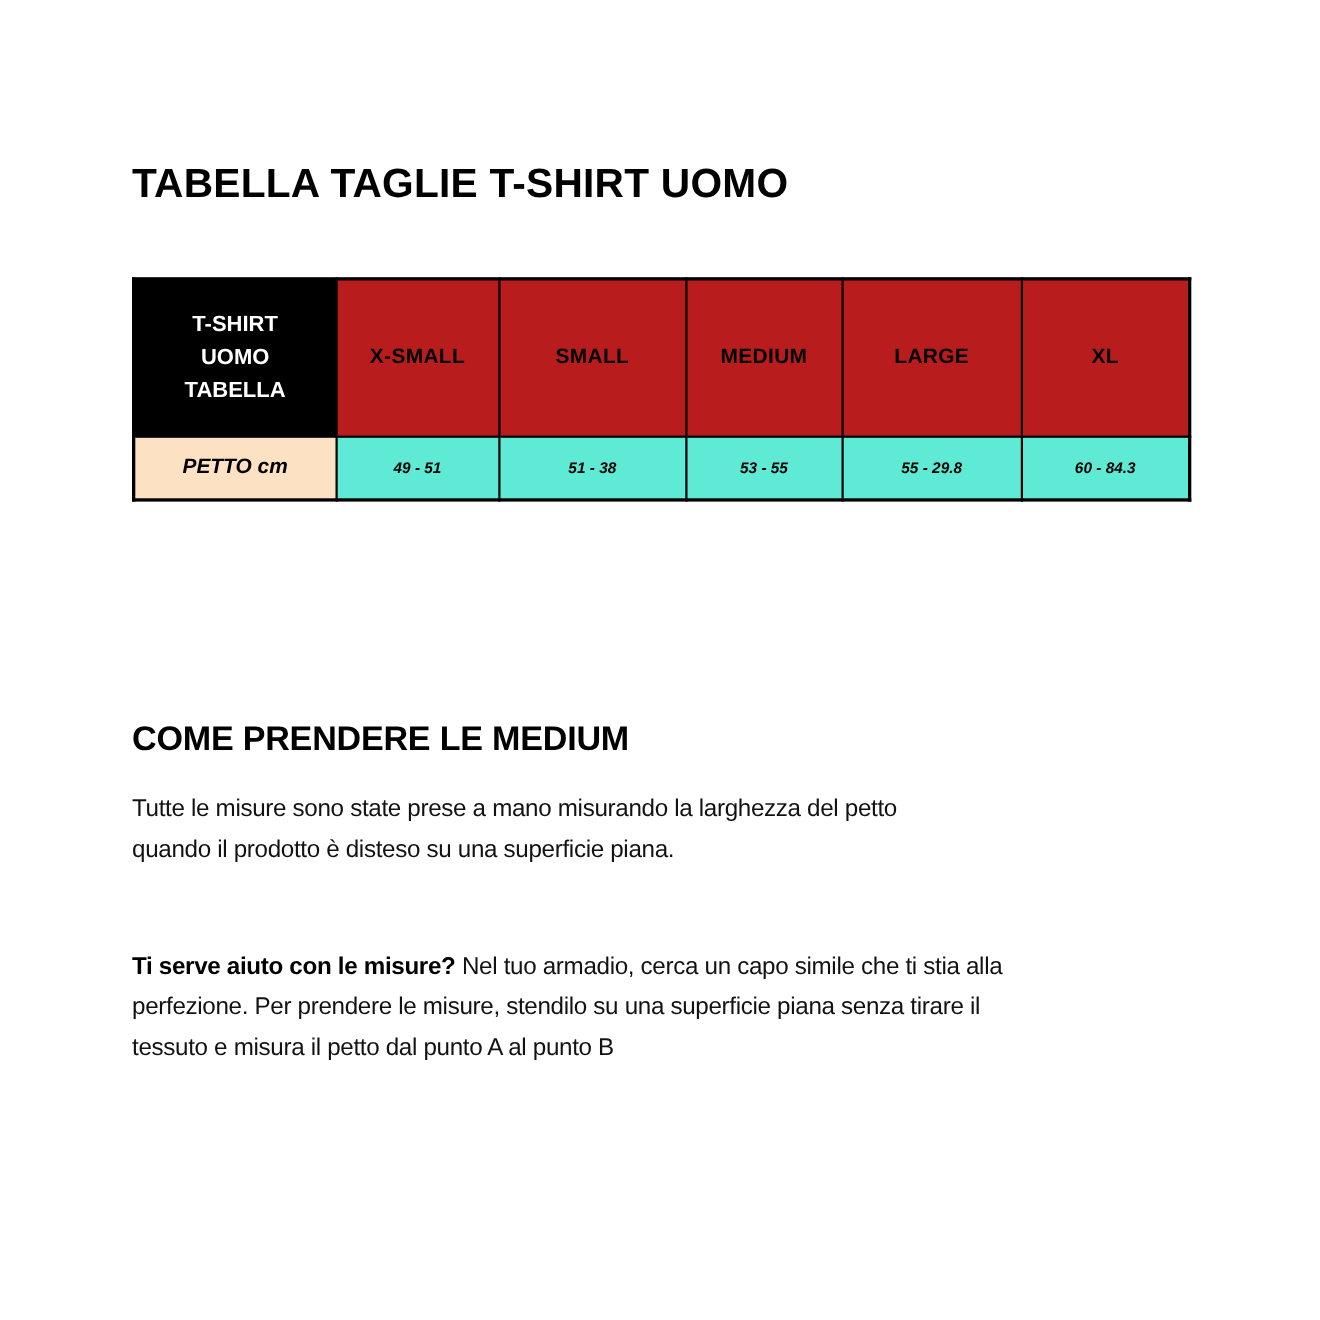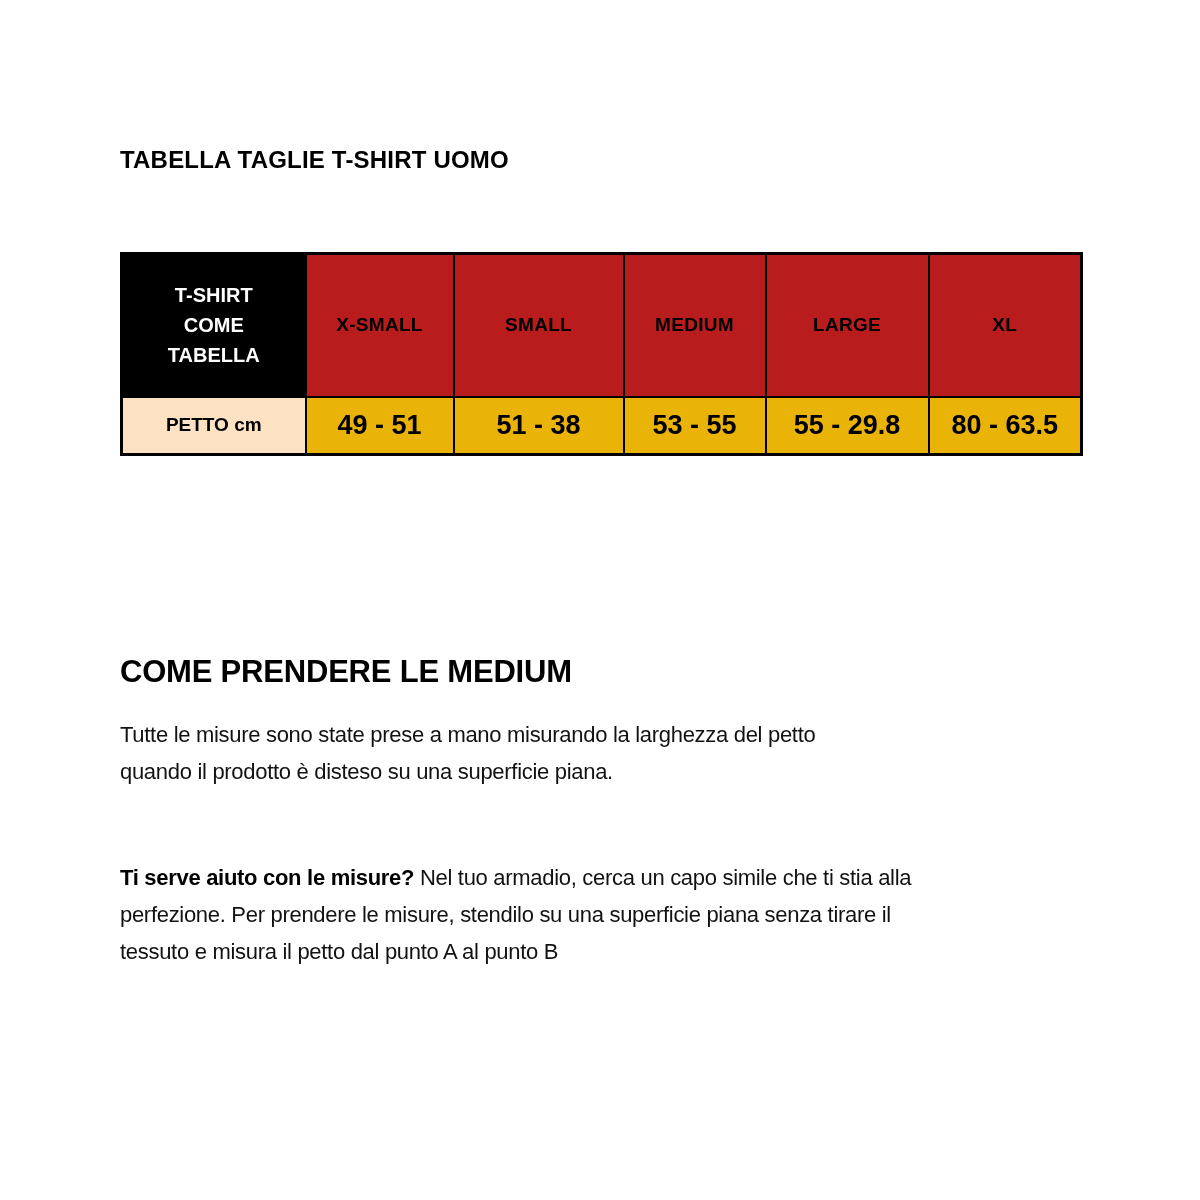--- a/index.html
+++ b/index.html
@@ -14,21 +14,21 @@
     background: #ffffff;
     font-family: "Liberation Sans", sans-serif;
     color: #000000;
     overflow: hidden;
   }
   .page-title {
     position: absolute;
     left: 120px;
     top: 146px;
     margin: 0;
-    font-size: 24px;
+    font-size: 37px;
     font-weight: 700;
     letter-spacing: 0.2px;
     color: #000000;
     white-space: nowrap;
   }
   table.size-table {
     position: absolute;
     left: 120px;
     top: 252px;
     width: 960px;
@@ -37,21 +37,21 @@
     border: 3px solid #000000;
   }
   table.size-table th,
   table.size-table td {
     border: 2px solid #000000;
     text-align: center;
     vertical-align: middle;
     padding: 0 4px;
   }
   tr.header-row { height: 143px; }
-  tr.data-row   { height: 58px;  }
+  tr.data-row   { height: 58px; font-style: italic;  }
   .corner-cell {
     background: #000000;
     color: #ffffff;
     font-size: 20px;
     font-weight: 700;
   }
   .corner-cell .corner-line {
     display: block;
     line-height: 30px;
   }
@@ -62,23 +62,23 @@
     font-weight: 700;
     letter-spacing: 0.3px;
   }
   .row-label-cell {
     background: #FCE2C2;
     color: #000000;
     font-size: 19px;
     font-weight: 700;
   }
   .value-cell {
-    background: #eab308;
+    background: #5eead4;
     color: #000000;
-    font-size: 27px;
+    font-size: 14px;
     font-weight: 700;
   }
   .section-heading {
     position: absolute;
     left: 120px;
     top: 654px;
     margin: 0;
     font-size: 31px;
     font-weight: 700;
     letter-spacing: -0.2px;
@@ -113,36 +113,36 @@
       <col style="width:148px">
       <col style="width:170px">
       <col style="width:142px">
       <col style="width:163px">
       <col style="width:153px">
     </colgroup>
     <tbody>
       <tr class="header-row">
         <th class="corner-cell">
           <span class="corner-line">T-SHIRT</span>
-          <span class="corner-line">COME</span>
+          <span class="corner-line">UOMO</span>
           <span class="corner-line">TABELLA</span>
         </th>
         <th class="size-col-cell">X-SMALL</th>
         <th class="size-col-cell">SMALL</th>
         <th class="size-col-cell">MEDIUM</th>
         <th class="size-col-cell">LARGE</th>
         <th class="size-col-cell">XL</th>
       </tr>
       <tr class="data-row">
         <td class="row-label-cell">PETTO cm</td>
         <td class="value-cell">49 - 51</td>
         <td class="value-cell">51 - 38</td>
         <td class="value-cell">53 - 55</td>
         <td class="value-cell">55 - 29.8</td>
-        <td class="value-cell">80 - 63.5</td>
+        <td class="value-cell">60 - 84.3</td>
       </tr>
     </tbody>
   </table>
 
   <h2 class="section-heading">COME PRENDERE LE MEDIUM</h2>
 
   <p class="body-paragraph paragraph-help"><strong>Ti serve aiuto con le misure?</strong><span> Nel tuo armadio, cerca un capo simile che ti stia alla
 perfezione. Per prendere le misure, stendilo su una superficie piana senza tirare il
 tessuto e misura il petto dal punto A al punto B</span></p>
 

